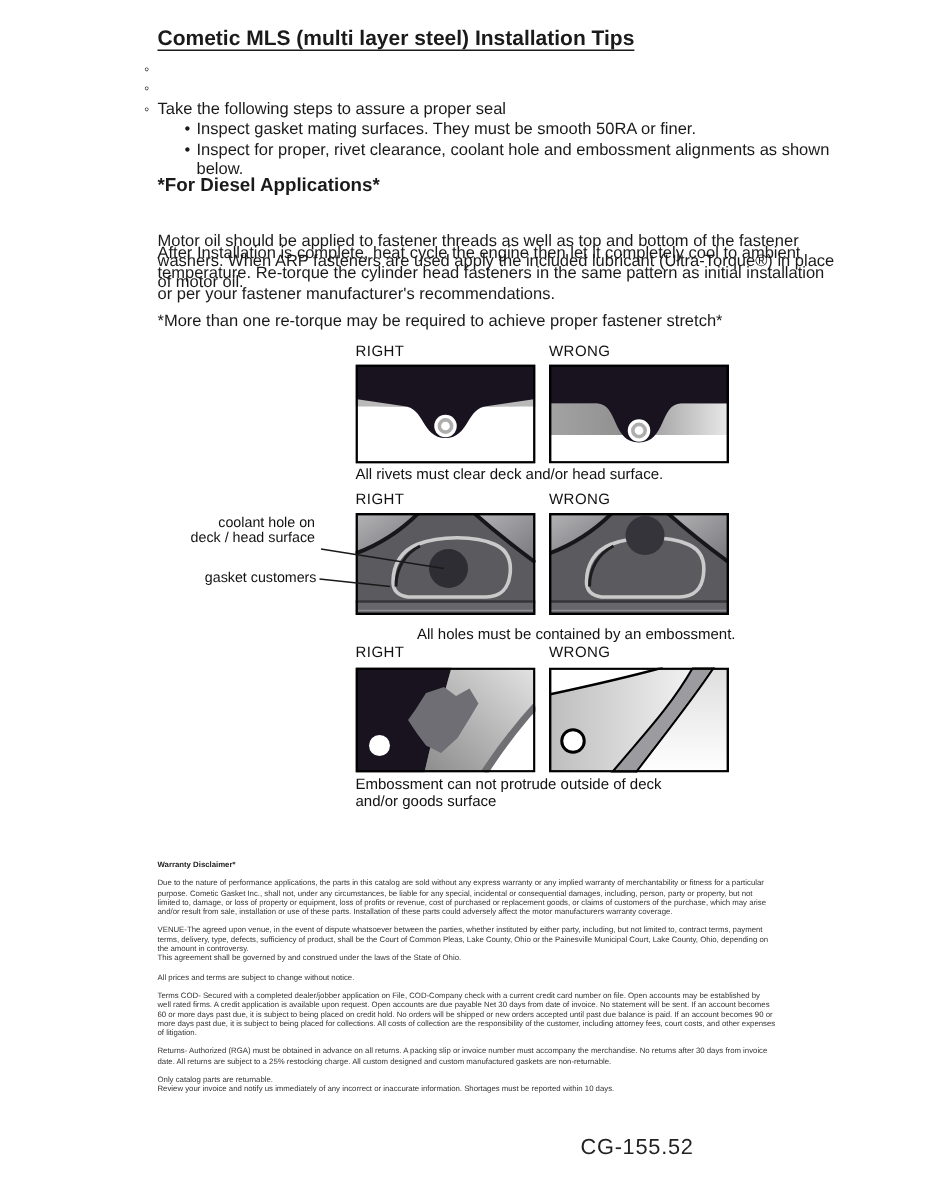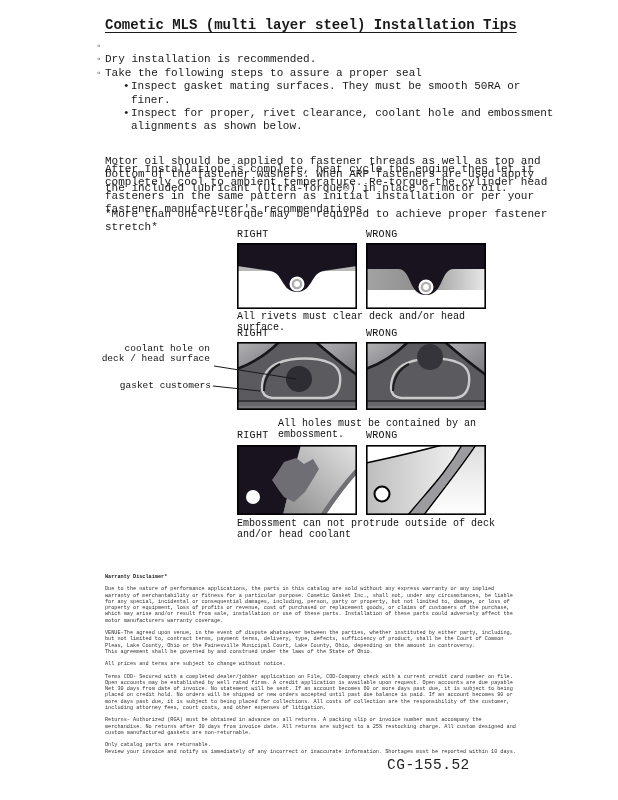--- a/index.html
+++ b/index.html
@@ -1,18 +1,18 @@
 <!DOCTYPE html>
 <html><head>
 <meta charset="utf-8">
 <style>
   html,body{margin:0;padding:0;background:#ffffff;}
   .page{
     position:relative;width:618px;height:800px;background:#ffffff;overflow:hidden;
-    font-family:Liberation Mono, monospace;color:#1a1a1a;
+    font-family:Liberation Sans, sans-serif;color:#1a1a1a;
   }
   .abs{position:absolute;}
   
   .doc-title{left:105px;top:17px;font-size:14px;font-weight:bold;text-decoration:underline;text-underline-offset:3px;}
   
   .bullets{left:96px;top:40px;width:470px;font-size:11px;line-height:13.4px;}
   .bullet-row{display:flex;}
   .bullet-row .marker{width:9px;flex:0 0 9px;text-align:left;font-size:10px;}
   .bullet-row.sub{margin-left:27px;}
   .bullet-row.sub .marker{width:8px;flex:0 0 8px;font-size:11px;}
@@ -41,36 +41,36 @@
 <div class="page">
 
   <div class="abs doc-title">Cometic MLS (multi layer steel) Installation Tips</div>
 
   <div class="abs bullets">
     <div class="bullet-row">
       <span class="marker">◦</span>
     </div>
     <div class="bullet-row">
       <span class="marker">◦</span>
-      <span>Dry installation is recommended.</span>
     </div>
     <div class="bullet-row">
       <span class="marker">◦</span>
       <span>Take the following steps to assure a proper seal</span>
     </div>
     <div class="bullet-row sub">
       <span class="marker">•</span>
       <span>Inspect gasket mating surfaces.  They must be smooth 50RA or finer.</span>
     </div>
     <div class="bullet-row sub">
       <span class="marker">•</span>
       <span>Inspect for proper, rivet clearance, coolant hole and embossment alignments as shown below.</span>
     </div>
   </div>
 
+  <div class="abs diesel-heading">*For Diesel Applications*</div>
   <div class="abs diesel-p1">Motor oil should be applied to fastener threads as well as top and bottom of the fastener washers. When ARP fasteners are used apply the included lubricant (Ultra-Torque®) in place of motor oil.</div>
   <div class="abs diesel-p2">After Installation is complete, heat cycle the engine then let it completely cool to ambient temperature. Re-torque the cylinder head fasteners in the same pattern as initial installation or per your fastener manufacturer's recommendations.</div>
   <div class="abs diesel-note">*More than one re-torque may be required to achieve proper fastener stretch*</div>
 
   <div class="abs fig-label" style="left:237px;top:229px;">RIGHT</div>
   <div class="abs fig-label" style="left:366px;top:229px;">WRONG</div>
 
   <svg class="abs fig-box" style="left:237px;top:243px;" width="120" height="66" viewBox="0 0 120 66">
     <rect width="120" height="66" fill="#19121f"></rect>
     <polygon points="0,23 34,28 0,28.5" fill="#b9b9b9"></polygon>
@@ -193,21 +193,21 @@
     <path d="M0,18 C28,12 54,6 76,0" fill="none" stroke="#000000" stroke-width="1.6"></path>
     <path d="M96,0 C80,28 60,48 42,70 H58 C76,46 94,24 110,0 Z" fill="#9c9ca0" stroke="#000000" stroke-width="1.4"></path>
     <path d="M110,0 C94,24 76,46 58,70 H120 V0 Z" fill="url(#g3w2)"></path>
     <path d="M110,0 C94,24 76,46 58,70" fill="none" stroke="#000000" stroke-width="1.2"></path>
     <circle cx="16" cy="49" r="7.5" fill="#ffffff" stroke="#000000" stroke-width="2"></circle>
     <rect x="0.8" y="0.8" width="118.4" height="68.4" fill="none" stroke="#000000" stroke-width="1.6"></rect>
   </svg>
 
   <div class="abs fig-caption" style="left:237px;top:518px;width:270px;">
     <div>Embossment can not protrude outside of deck</div>
-    <div>and/or head coolant</div>
+    <div>and/or goods surface</div>
   </div>
 
   <div class="abs legal">
     <p class="lh">Warranty Disclaimer*</p>
     <p>Due to the nature of performance applications, the parts in this catalog are sold without any express warranty or any implied warranty of merchantability or fitness for a particular purpose.  Cometic Gasket Inc., shall not, under any circumstances, be liable for any special, incidental or consequential damages, including, person, party or property, but not limited to, damage, or loss of property or equipment, loss of profits or revenue, cost of purchased or replacement goods, or claims of customers of the purchase, which may arise and/or result from sale, installation or use of these parts.  Installation of these parts could adversely affect the motor manufacturers warranty coverage.</p>
     <p class="tight">VENUE-The agreed upon venue, in the event of dispute whatsoever between the parties, whether instituted by either party, including, but not limited to, contract terms, payment terms, delivery, type, defects, sufficiency of product, shall be the Court of Common Pleas, Lake County, Ohio or the Painesville Municipal Court, Lake County, Ohio, depending on the amount in controversy.</p>
     <p class="gap-after">This agreement shall be governed by and construed under the laws of the State of Ohio.</p>
     <p>All prices and terms are subject to change without notice.</p>
     <p>Terms COD- Secured with a completed dealer/jobber application on File, COD-Company check with a current credit card number on file.  Open accounts may be established by well rated firms.  A credit application is available upon request.  Open accounts are due payable Net 30 days from date of invoice.  No statement will be sent.  If an account becomes 60 or more days past due, it is subject to being placed on credit hold.  No orders will be shipped or new orders accepted until past due balance is paid.  If an account becomes 90 or more days past due, it is subject to being placed for collections.  All costs of collection are the responsibility of the customer, including attorney fees, court costs, and other expenses of litigation.</p>
     <p>Returns- Authorized (RGA) must be obtained in advance on all returns.  A packing slip or invoice number must accompany the merchandise.  No returns after 30 days from invoice date.  All returns are subject to a 25% restocking charge.  All custom designed and custom manufactured gaskets are non-returnable.</p>

